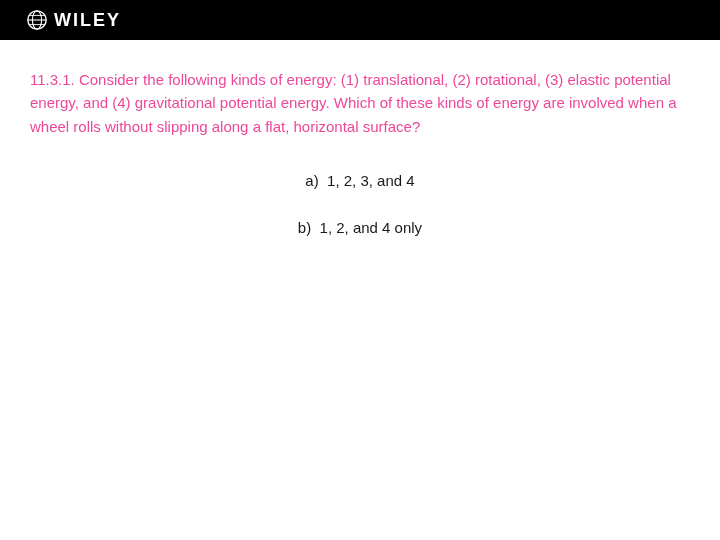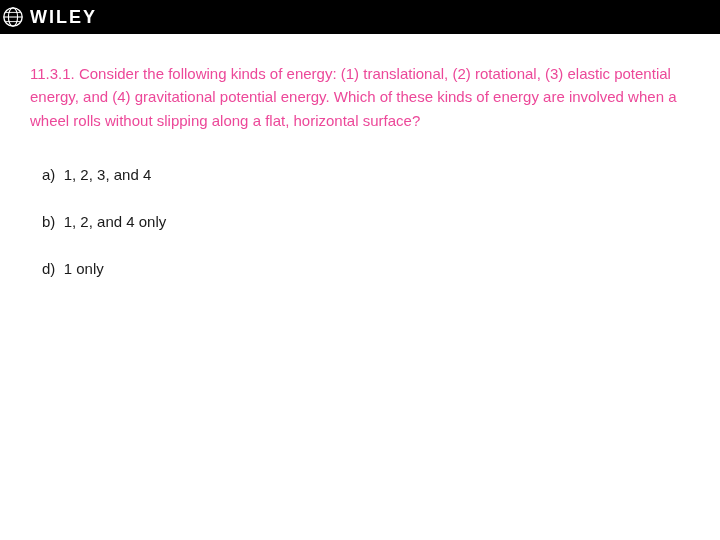--- a/index.html
+++ b/index.html
@@ -11,23 +11,23 @@
     body {
       width: 720px;
       height: 540px;
       font-family: Arial, Helvetica, sans-serif;
       background: #ffffff;
       overflow: hidden;
     }
 
     .header {
       background: #000000;
-      height: 34px;
+      height: 40px;
       display: flex;
-      padding: 0 2px;
+      padding: 0 26px;
     }
 
     .wiley-logo {
       display: flex;
       align-items: center;
       gap: 6px;
     }
 
     .wiley-globe {
       width: 22px;
@@ -50,20 +50,21 @@
       font-size: 15px;
       line-height: 1.55;
       color: #ec4899;
       margin-bottom: 24px;
     }
 
     .answers {
       display: flex;
       flex-direction: column;
       gap: 10px;
+      text-align: center;
     }
 
     .answer-item {
       font-size: 15px;
       color: #1a1a1a;
       padding: 8px 12px;
       line-height: 1.4;
     }
 
     .answer-item.selected {
@@ -91,17 +92,14 @@
 <div class="content">
   <p class="question">11.3.1. Consider the following kinds of energy: (1) translational, (2) rotational, (3) elastic potential energy, and (4) gravitational potential energy.  Which of these kinds of energy are involved when a wheel rolls without slipping along a flat, horizontal surface?</p>
 
   <div class="answers">
     <div class="answer-item">
       <span>a)&nbsp;&nbsp;</span><span>1, 2, 3, and 4</span>
     </div>
     <div class="answer-item">
       <span>b)&nbsp;&nbsp;</span><span>1, 2, and 4 only</span>
     </div>
-    <div class="answer-item">
-      <span>d)&nbsp;&nbsp;</span><span>1 only</span>
-    </div>
   </div>
 </div>
 
 </body></html>

